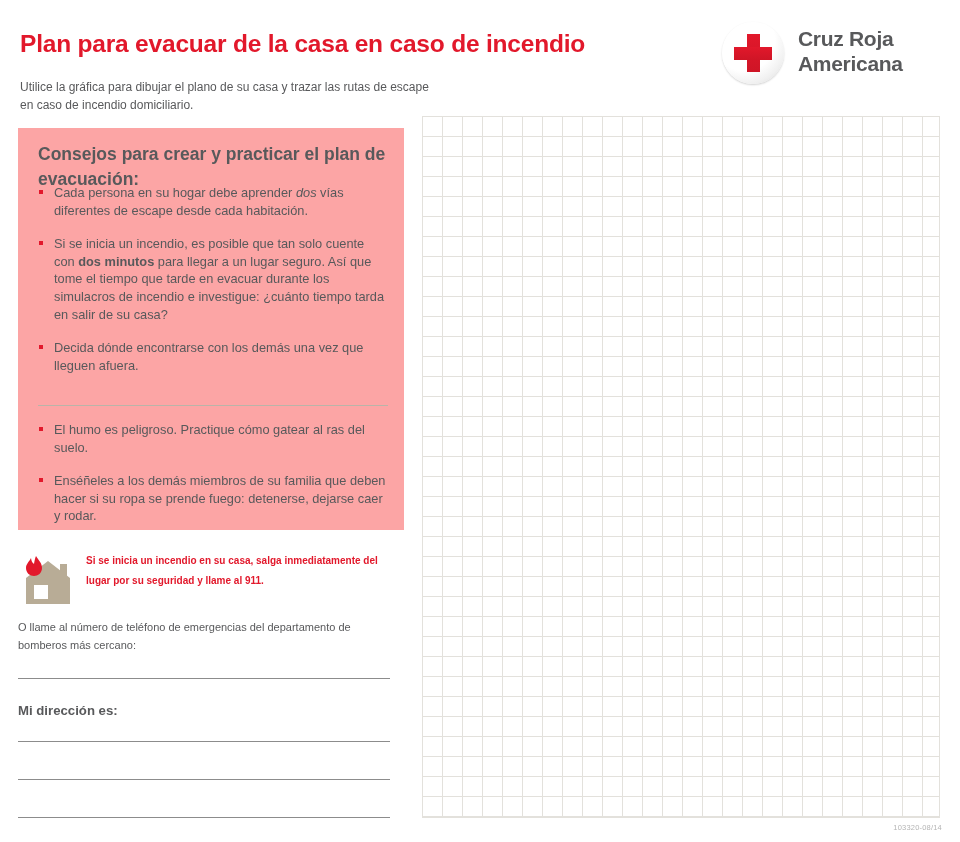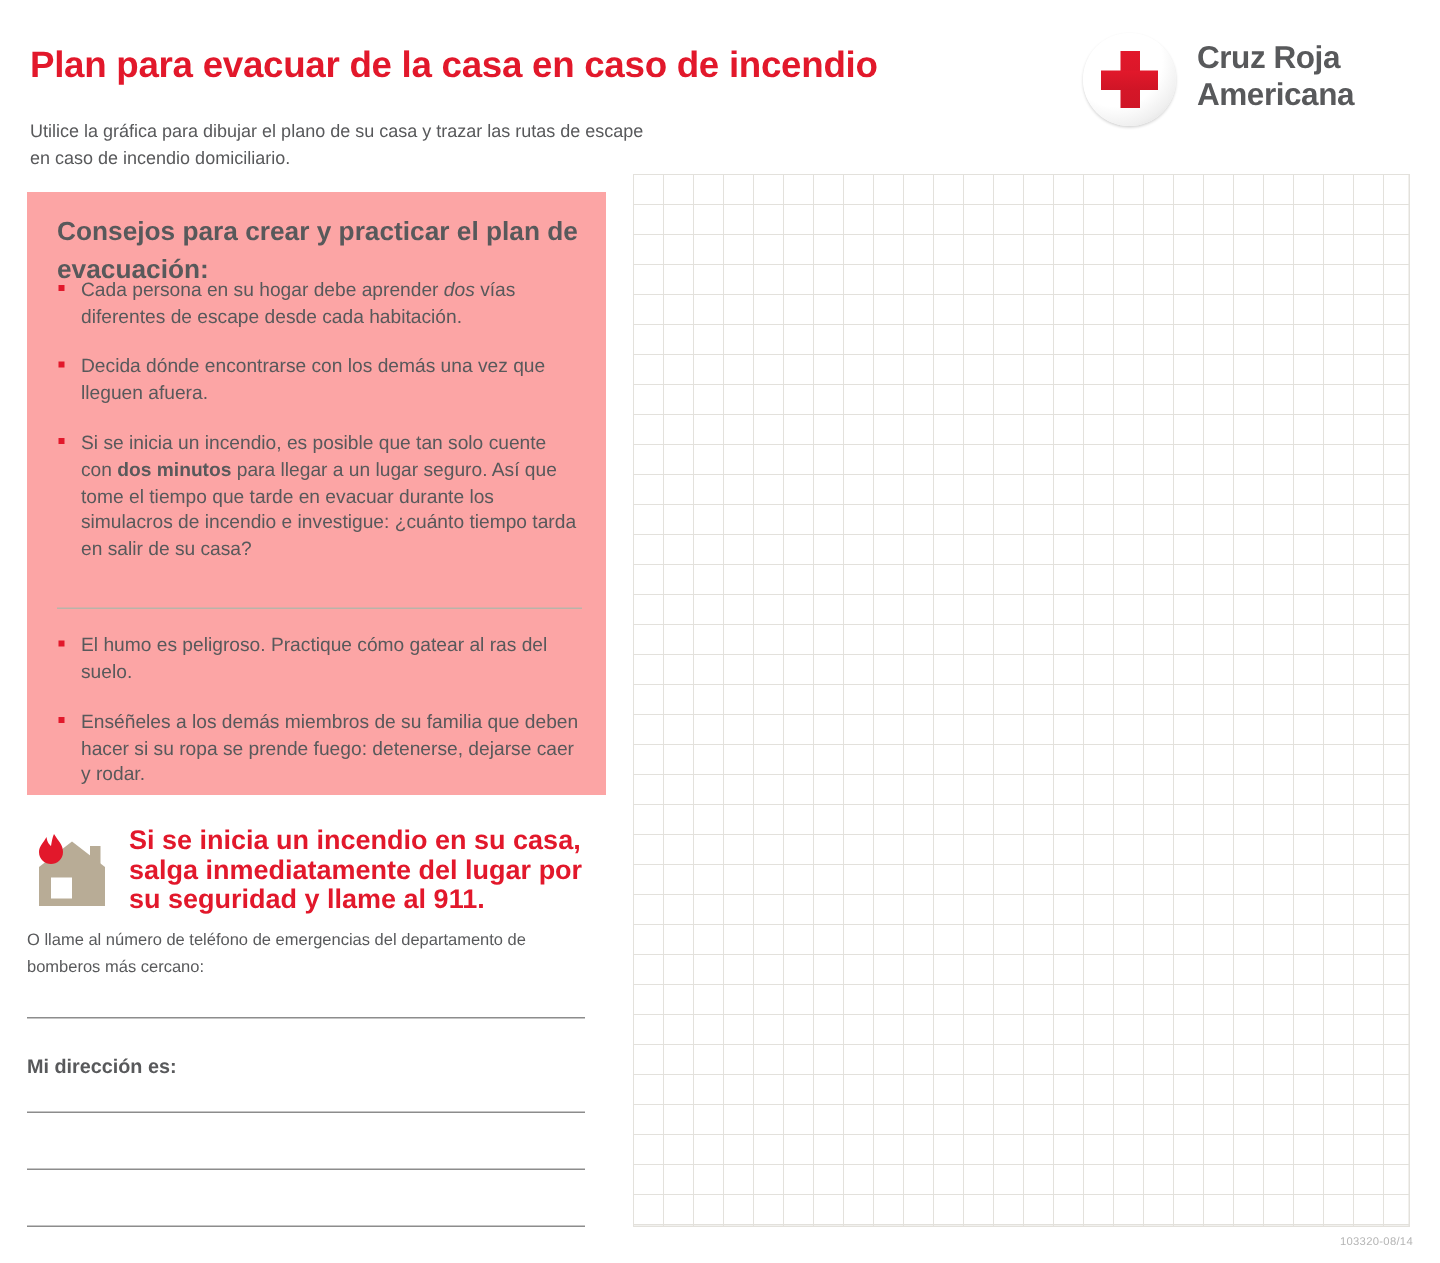--- a/index.html
+++ b/index.html
@@ -155,21 +155,21 @@
     left: 0;
     top: 0;
     width: 60px;
     height: 58px;
   }
   #alert-text {
     position: absolute;
     left: 68px;
     top: -1px;
     width: 312px;
-    font-size: 18px;
+    font-size: 10px;
     font-weight: bold;
     line-height: 19.5px;
     color: #e2182b;
   }
   #call-text {
     position: absolute;
     left: 18px;
     top: 618px;
     width: 380px;
     font-size: 11px;
@@ -240,22 +240,22 @@
       <div>Cruz Roja</div>
       <div>Americana</div>
     </div>
   </div>
 </div>
 
 <div id="tips-box" style="background: #fca5a5;">
   <div id="tips-heading">Consejos para crear y practicar el plan de evacuación:</div>
   <div id="tips-list">
       <div class="tip-item"><span class="bullet"></span><span>Cada persona en su hogar debe aprender </span><i>dos</i><span> vías diferentes de escape desde cada habitación.</span></div>
+      <div class="tip-item"><span class="bullet"></span><span>Si se inicia un incendio, es posible que tan solo cuente con </span><b>dos minutos</b><span> para llegar a un lugar seguro. Así que tome el tiempo que tarde en evacuar durante los simulacros de incendio e investigue: ¿cuánto tiempo tarda en salir de su casa?</span></div>
       <div class="tip-item"><span class="bullet"></span><span>Decida dónde encontrarse con los demás una vez que lleguen afuera.</span></div>
-      <div class="tip-item"><span class="bullet"></span><span>Si se inicia un incendio, es posible que tan solo cuente con </span><b>dos minutos</b><span> para llegar a un lugar seguro. Así que tome el tiempo que tarde en evacuar durante los simulacros de incendio e investigue: ¿cuánto tiempo tarda en salir de su casa?</span></div>
     </div>
   <div id="tips-divider"></div>
   <div id="tips-list-2">
       <div class="tip-item"><span class="bullet"></span><span>El humo es peligroso. Practique cómo gatear al ras del suelo.</span></div>
       <div class="tip-item"><span class="bullet"></span><span>Enséñeles a los demás miembros de su familia que deben hacer si su ropa se prende fuego: detenerse, dejarse caer y rodar.</span></div>
     </div>
 </div>
 
 <div id="alert-block">
   <svg id="house-icon" viewBox="0 0 60 58">

